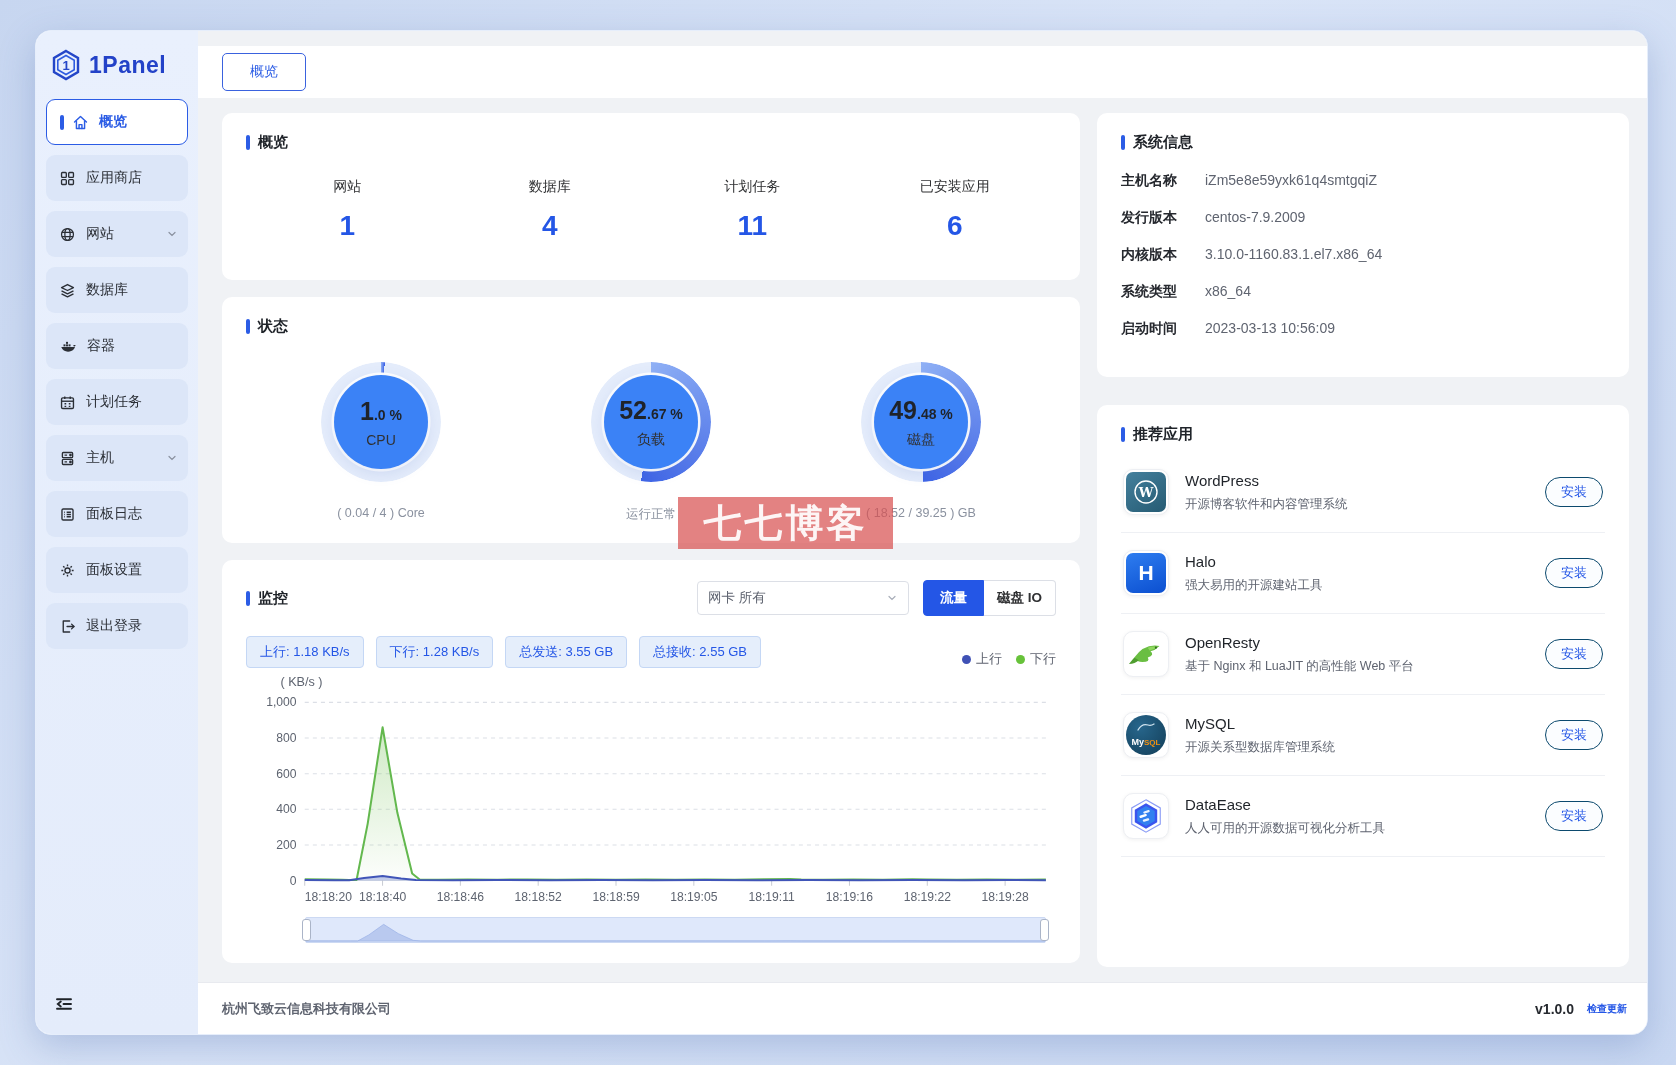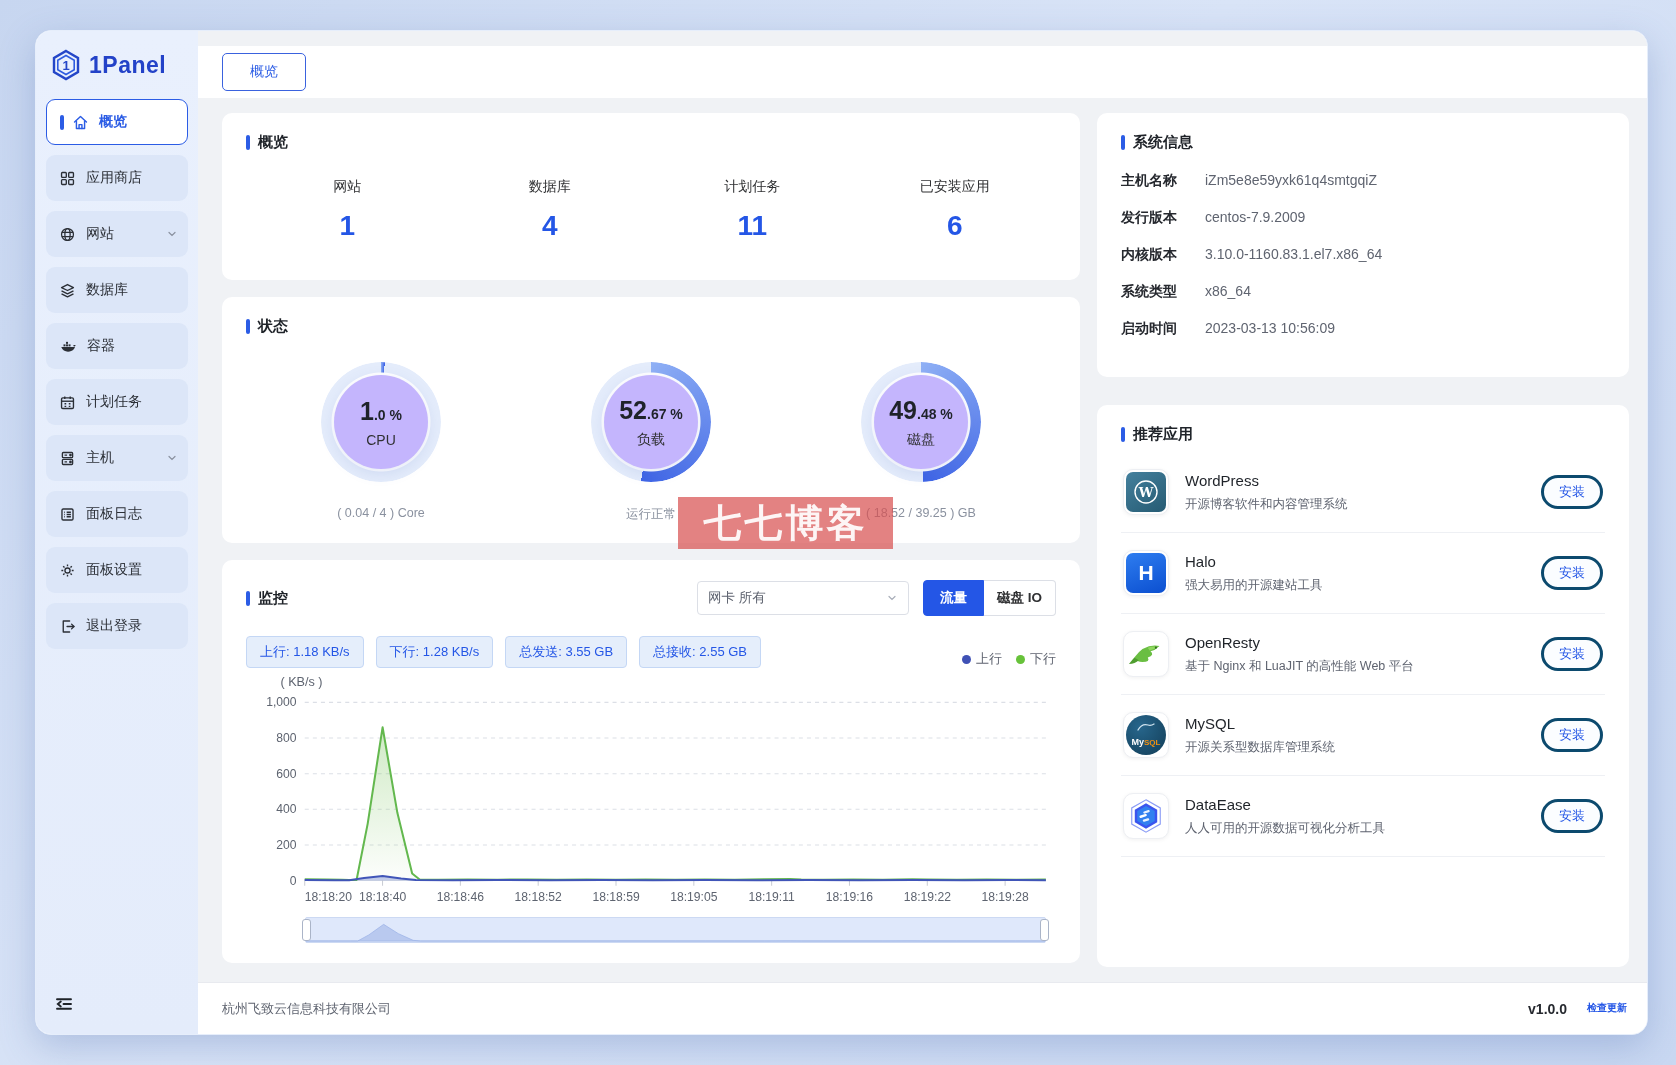--- a/index.html
+++ b/index.html
@@ -54,21 +54,21 @@
   .stat{ flex:1; text-align:center; }
   .stat .s-label{ font-size:14px; color:#303133; }
   .stat .s-value{ font-size:28px; font-weight:bold; color:#2456e6; margin-top:14px; }
   
   .gauges-row{ display:flex; margin-top:26px; }
   .gauge-col{ flex:1; display:flex; flex-direction:column; align-items:center; }
   .gauge-ring{ width:120px; height:120px; border-radius:50%; position:relative;
     -webkit-mask:radial-gradient(farthest-side,transparent calc(100% - 11px),#000 calc(100% - 10px));
             mask:radial-gradient(farthest-side,transparent calc(100% - 11px),#000 calc(100% - 10px)); }
   .gauge-wrap{ position:relative; width:120px; height:120px; }
-  .gauge-inner{ position:absolute; inset:13px; background:#c4b5fd; border-radius:50%;
+  .gauge-inner{ position:absolute; inset:13px; background:#3b82f6; border-radius:50%;
     box-shadow:0 4px 14px rgba(100,130,200,.18); display:flex; flex-direction:column;
     align-items:center; justify-content:center; }
   .g-val{ color:#1f2329; font-weight:bold; }
   .g-val .g-int{ font-size:25px; }
   .g-val .g-dec{ font-size:14px; }
   .g-label{ font-size:14px; color:#303133; margin-top:6px; }
   .g-sub{ font-size:12.5px; color:#8a919f; margin-top:24px; }
   
   .mon-header{ display:flex; align-items:center; }
   .mon-header .right{ margin-left:auto; display:flex; align-items:center; }
@@ -101,35 +101,35 @@
   .info-row .i-value{ color:#5f6470; }
   
   .app-list{ margin-top:8px; }
   .app-row{ display:flex; align-items:center; padding:17px 2px; border-bottom:1px solid #eef0f4; }
   .app-icon{ width:46px; height:46px; border-radius:10px; border:1px solid #edeff3; background:#fff;
     box-shadow:0 1px 4px rgba(0,0,0,.06); display:flex; align-items:center; justify-content:center;
     flex:0 0 46px; overflow:hidden; }
   .app-meta{ margin-left:16px; min-width:0; }
   .app-name{ font-size:15px; font-weight:normal; color:#1f2329; }
   .app-desc{ font-size:12.5px; color:#5f6470; margin-top:7px; white-space:nowrap; }
-  .install-btn{ margin-left:auto; border:3px solid #0c4a6e; color:#2456e6; background:#fbfdff;
+  .install-btn{ margin-left:auto; border:1px solid #0c4a6e; color:#2456e6; background:#fbfdff;
     border-radius:999px; font-size:13px; padding:5px 15px; cursor:pointer; flex:0 0 auto; }
   .icon-wp{ width:40px;height:40px;border-radius:7px; background:linear-gradient(145deg,#44809d,#265b73);
     display:flex;align-items:center;justify-content:center; }
   .icon-halo{ width:40px;height:40px;border-radius:7px; background:linear-gradient(160deg,#2e7df0,#0b4fd0);
     display:flex;align-items:center;justify-content:center; color:#fff;font-size:21px;font-weight:bold; }
   .icon-mysql{ width:40px;height:40px;border-radius:50%; background:radial-gradient(circle at 35% 30%,#27668c,#123d57);
     display:flex;flex-direction:column;align-items:center;justify-content:center; }
   .icon-mysql .t1{ color:#fff; font-size:9px; font-weight:bold; line-height:8px;}
   .icon-mysql .t2{ color:#f29111; font-size:8px; font-weight:bold; }
   
   .footer{ background:#fff; border-top:1px solid #e8eaef; height:52px; display:flex; align-items:center;
     padding:0 20px 0 24px; flex:0 0 auto; margin-top:15px; }
-  .footer .company{ font-size:13px; color:#5f6470; }
-  .footer .right{ margin-left:auto; display:flex; gap:20px; }
+  .footer .company{ font-size:13px; color:#5f6470;font-weight:bold; }
+  .footer .right{ margin-left:auto; display:flex; gap:13px; align-items:center; }
   .footer .version{ font-size:14px; font-weight:bold; color:#26292f; }
   .footer .update{ font-size:10px; font-weight:bold; color:#2456e6; cursor:pointer; }
   
   .watermark{ position:absolute; left:678px; top:497px; width:215px; height:52px; z-index:60;
     background:rgba(216,82,82,.72); color:rgba(255,255,255,.92); font-size:38px; font-weight:bold;
     letter-spacing:3px; display:flex; align-items:center; justify-content:center; pointer-events:none; }
   svg.mi{ flex:0 0 auto; }
 </style>
 </head>
 <body>

